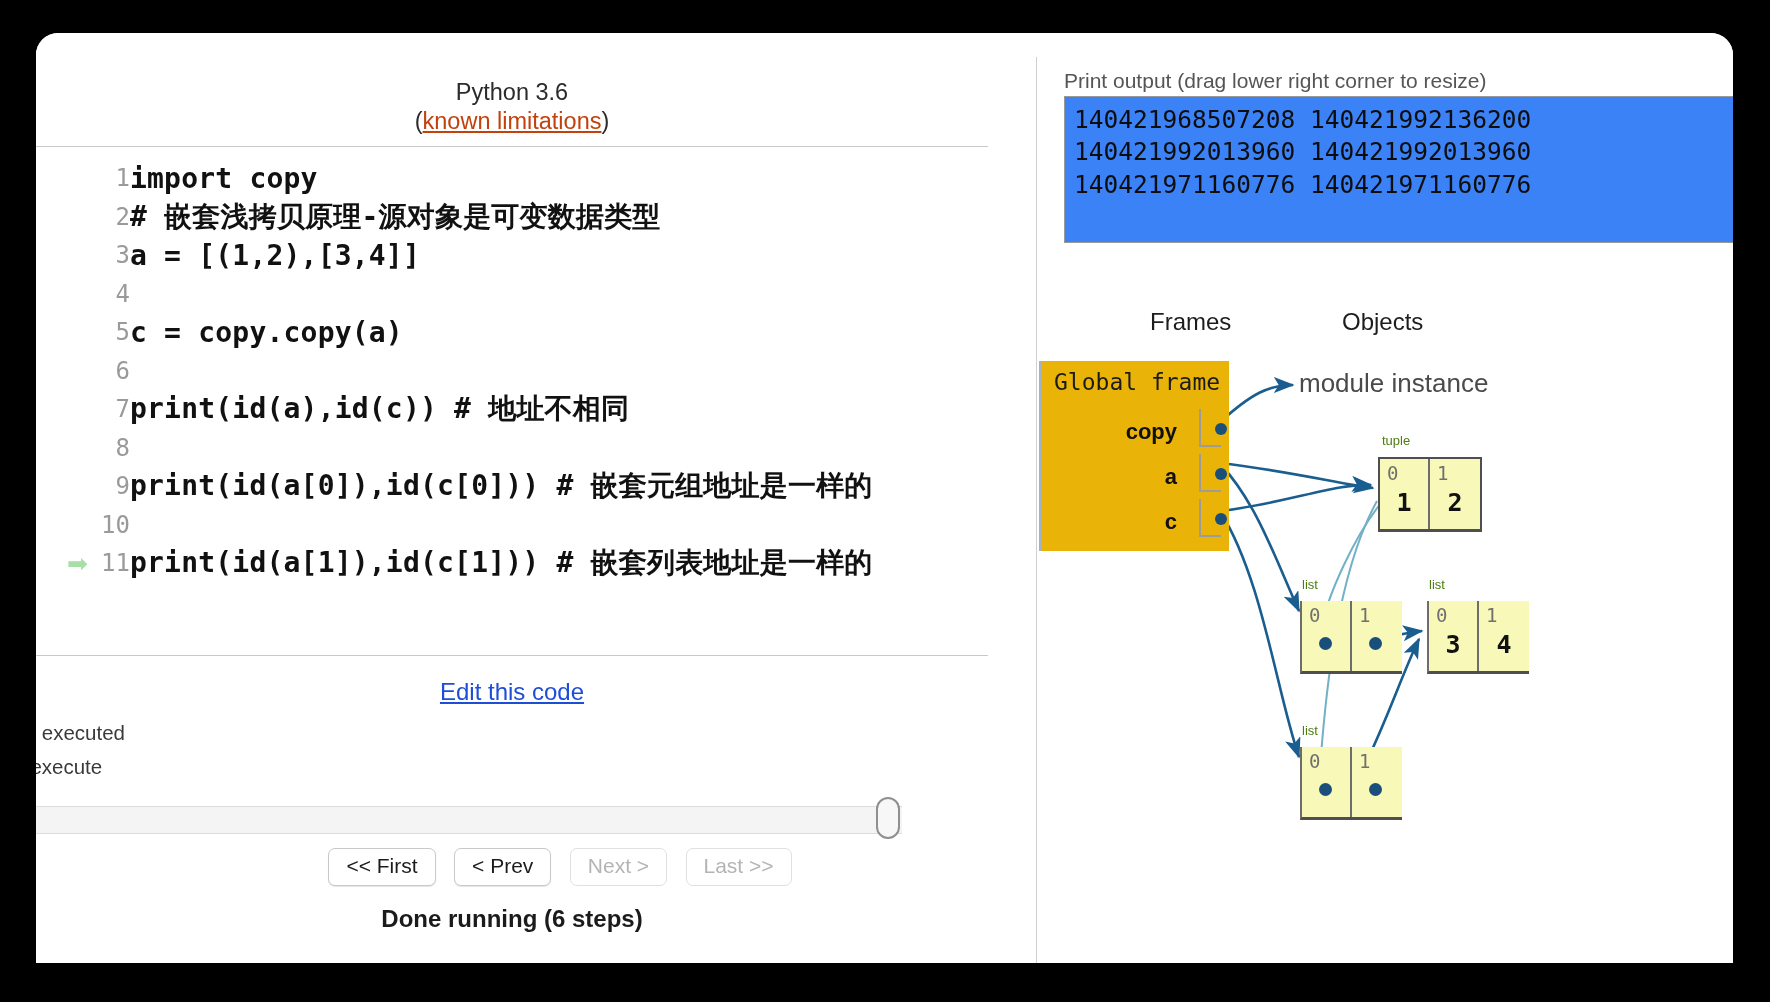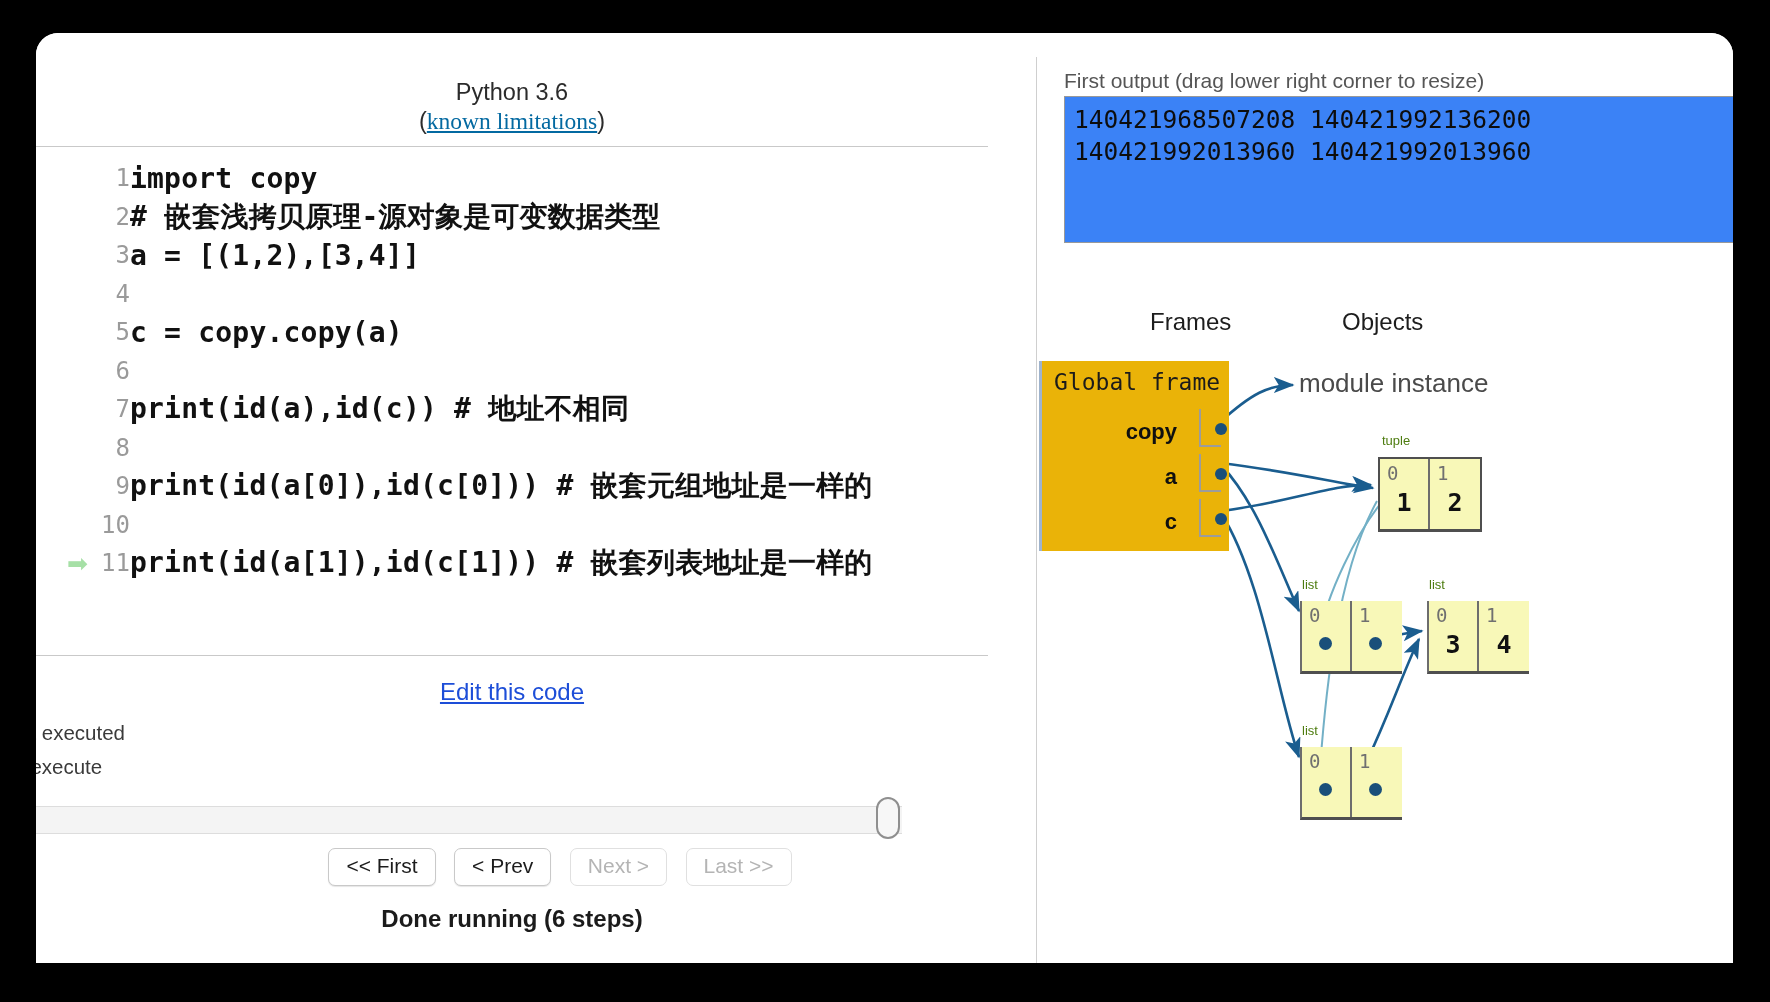--- a/index.html
+++ b/index.html
@@ -47,23 +47,22 @@
     top: 45px;
     width: 952px;
     text-align: center;
     font-size: 23.5px;
     color: #2b2b2b;
     font-family: "Liberation Sans", sans-serif;
     line-height: 1.22;
   }
   .py-version .limits-line { display:block; }
   .py-version a {
-    color: #0369a1;
+    color: #c2410c;
     text-decoration: underline;
-    font-family: Liberation Serif, serif;
   }
 
   .code-rule {
     position: absolute;
     left: 0;
     width: 952px;
     height: 1px;
     background: #c9c9c9;
   }
   #rule-top { top: 113px; }
@@ -489,25 +488,26 @@
         <span class="nav-btn disabled">Last &gt;&gt;</span>
       </div>
 
       <div id="done-status">Done running (6 steps)</div>
     </div>
 
     <div id="vdivider"></div>
 
     <div id="right-panel">
 
-      <div id="print-output-label">First output (drag lower right corner to resize)</div>
+      <div id="print-output-label">Print output (drag lower right corner to resize)</div>
       <div id="print-output-box">
         <div id="print-output-lines">
             <div class="print-line">140421968507208 140421992136200</div>
             <div class="print-line">140421992013960 140421992013960</div>
+            <div class="print-line">140421971160776 140421971160776</div>
           </div>
       </div>
 
       <div id="frames-heading">Frames</div>
       <div id="objects-heading">Objects</div>
 
       <svg id="arrow-svg" viewBox="0 0 696 930">
         <defs>
           <marker id="ah" markerWidth="9" markerHeight="9" refX="7.4" refY="3.1" orient="auto">
             <path d="M0,0 L8,3.1 L0,6.2 L1.9,3.1 Z" fill="#1a5d8f"></path>

